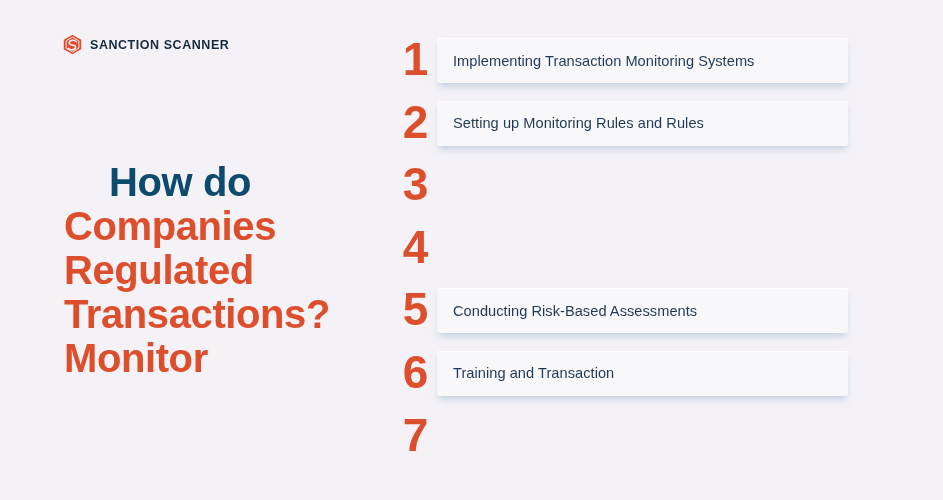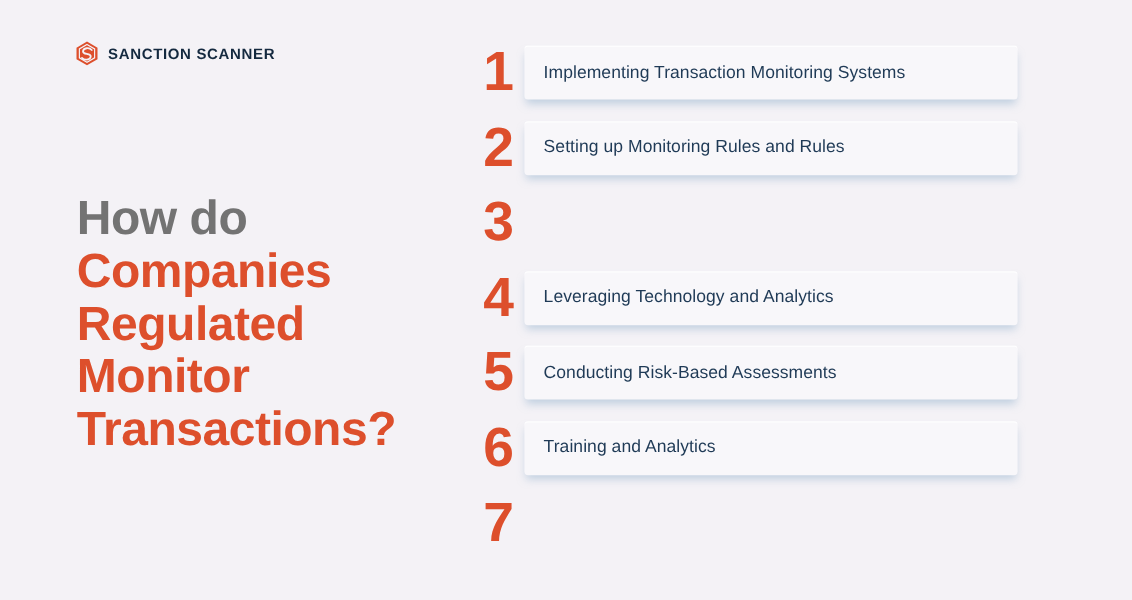--- a/index.html
+++ b/index.html
@@ -53,21 +53,21 @@
     width: 310px;
     font-size: 40px;
     font-weight: bold;
     line-height: 44px;
     letter-spacing: -0.4px;
   }
   .headline .ln {
     display: block;
     white-space: nowrap;
   }
-  .headline .navy { color: #737373; }
+  .headline .navy { color: #0c4a6e; margin-left: 45px; }
   .headline .accent { color: #dd4f2c; }
 
   
   .steps {
     position: absolute;
     left: 393px;
     top: 36px;
     width: 470px;
   }
   .step {
@@ -121,22 +121,22 @@
       <path d="M24 7 L38.5 15.5 L38.5 32.5 L24 41 L9.5 32.5 L9.5 15.5 Z" fill="none" stroke="#f4f2f6" stroke-width="2.2"></path>
       <path d="M33 17.5 C30.5 14.8 26.8 13.6 23.2 14.2 C19.4 14.8 16.6 17.3 16.4 20 C16.2 22.9 19 24.4 23.6 25.1 C28.4 25.8 31.3 27.1 31.1 30 C30.9 32.9 27.9 35.4 24 35.9 C20.4 36.4 16.8 35.2 14.4 32.6" fill="none" stroke="#f4f2f6" stroke-width="3.4" stroke-linecap="round"></path>
     </svg>
     <span class="brand-name">SANCTION SCANNER</span>
   </div>
 
   <h1 class="headline">
     <span class="ln navy">How do</span>
     <span class="ln accent">Companies</span>
     <span class="ln accent">Regulated</span>
+    <span class="ln accent">Transactions?</span>
     <span class="ln accent">Monitor</span>
-    <span class="ln accent">Transactions?</span>
   </h1>
 
   <div class="steps">
 
     <div class="step">
       <div class="step-num">1</div>
       <div class="step-card">
         <span class="step-label">Implementing Transaction Monitoring Systems</span>
       </div>
     </div>
@@ -147,36 +147,33 @@
         <span class="step-label">Setting up Monitoring Rules and Rules</span>
       </div>
     </div>
 
     <div class="step">
       <div class="step-num">3</div>
     </div>
 
     <div class="step">
       <div class="step-num">4</div>
-      <div class="step-card">
-        <span class="step-label">Leveraging Technology and Analytics</span>
-      </div>
     </div>
 
     <div class="step">
       <div class="step-num">5</div>
       <div class="step-card">
         <span class="step-label">Conducting Risk-Based Assessments</span>
       </div>
     </div>
 
     <div class="step">
       <div class="step-num">6</div>
       <div class="step-card">
-        <span class="step-label">Training and Analytics</span>
+        <span class="step-label">Training and Transaction</span>
       </div>
     </div>
 
     <div class="step">
       <div class="step-num">7</div>
     </div>
 
   </div>
 </div>
 

